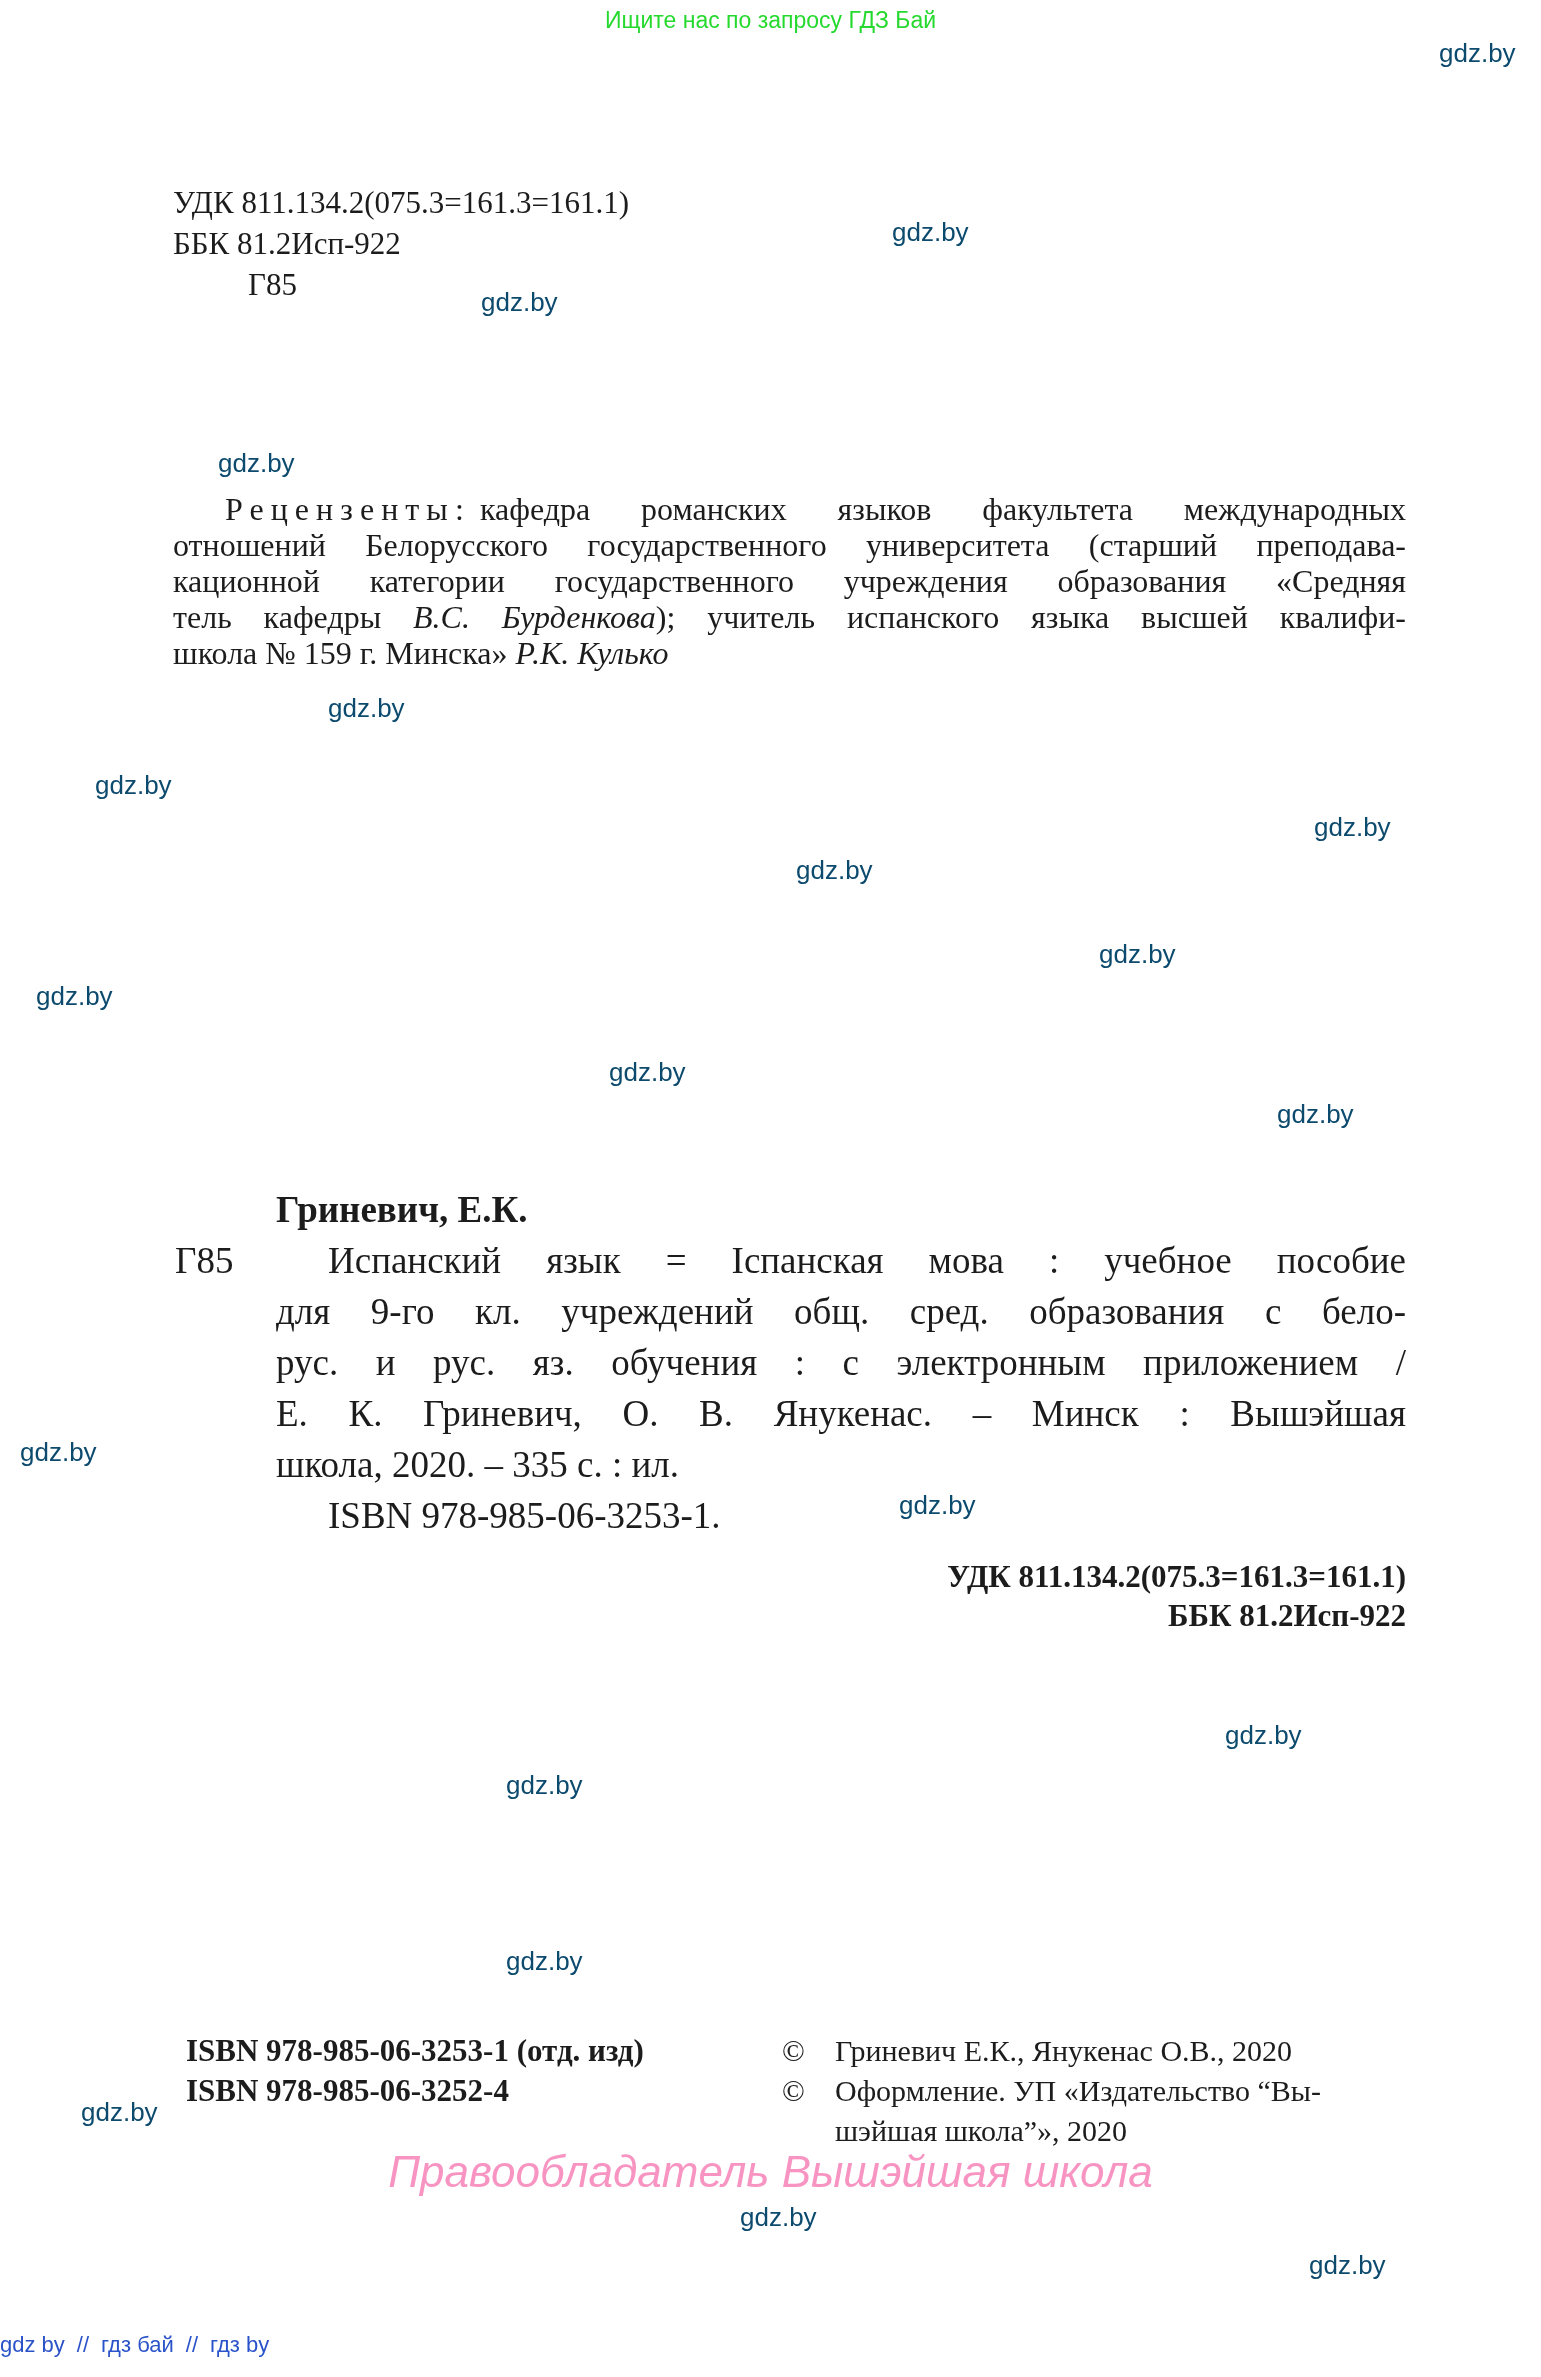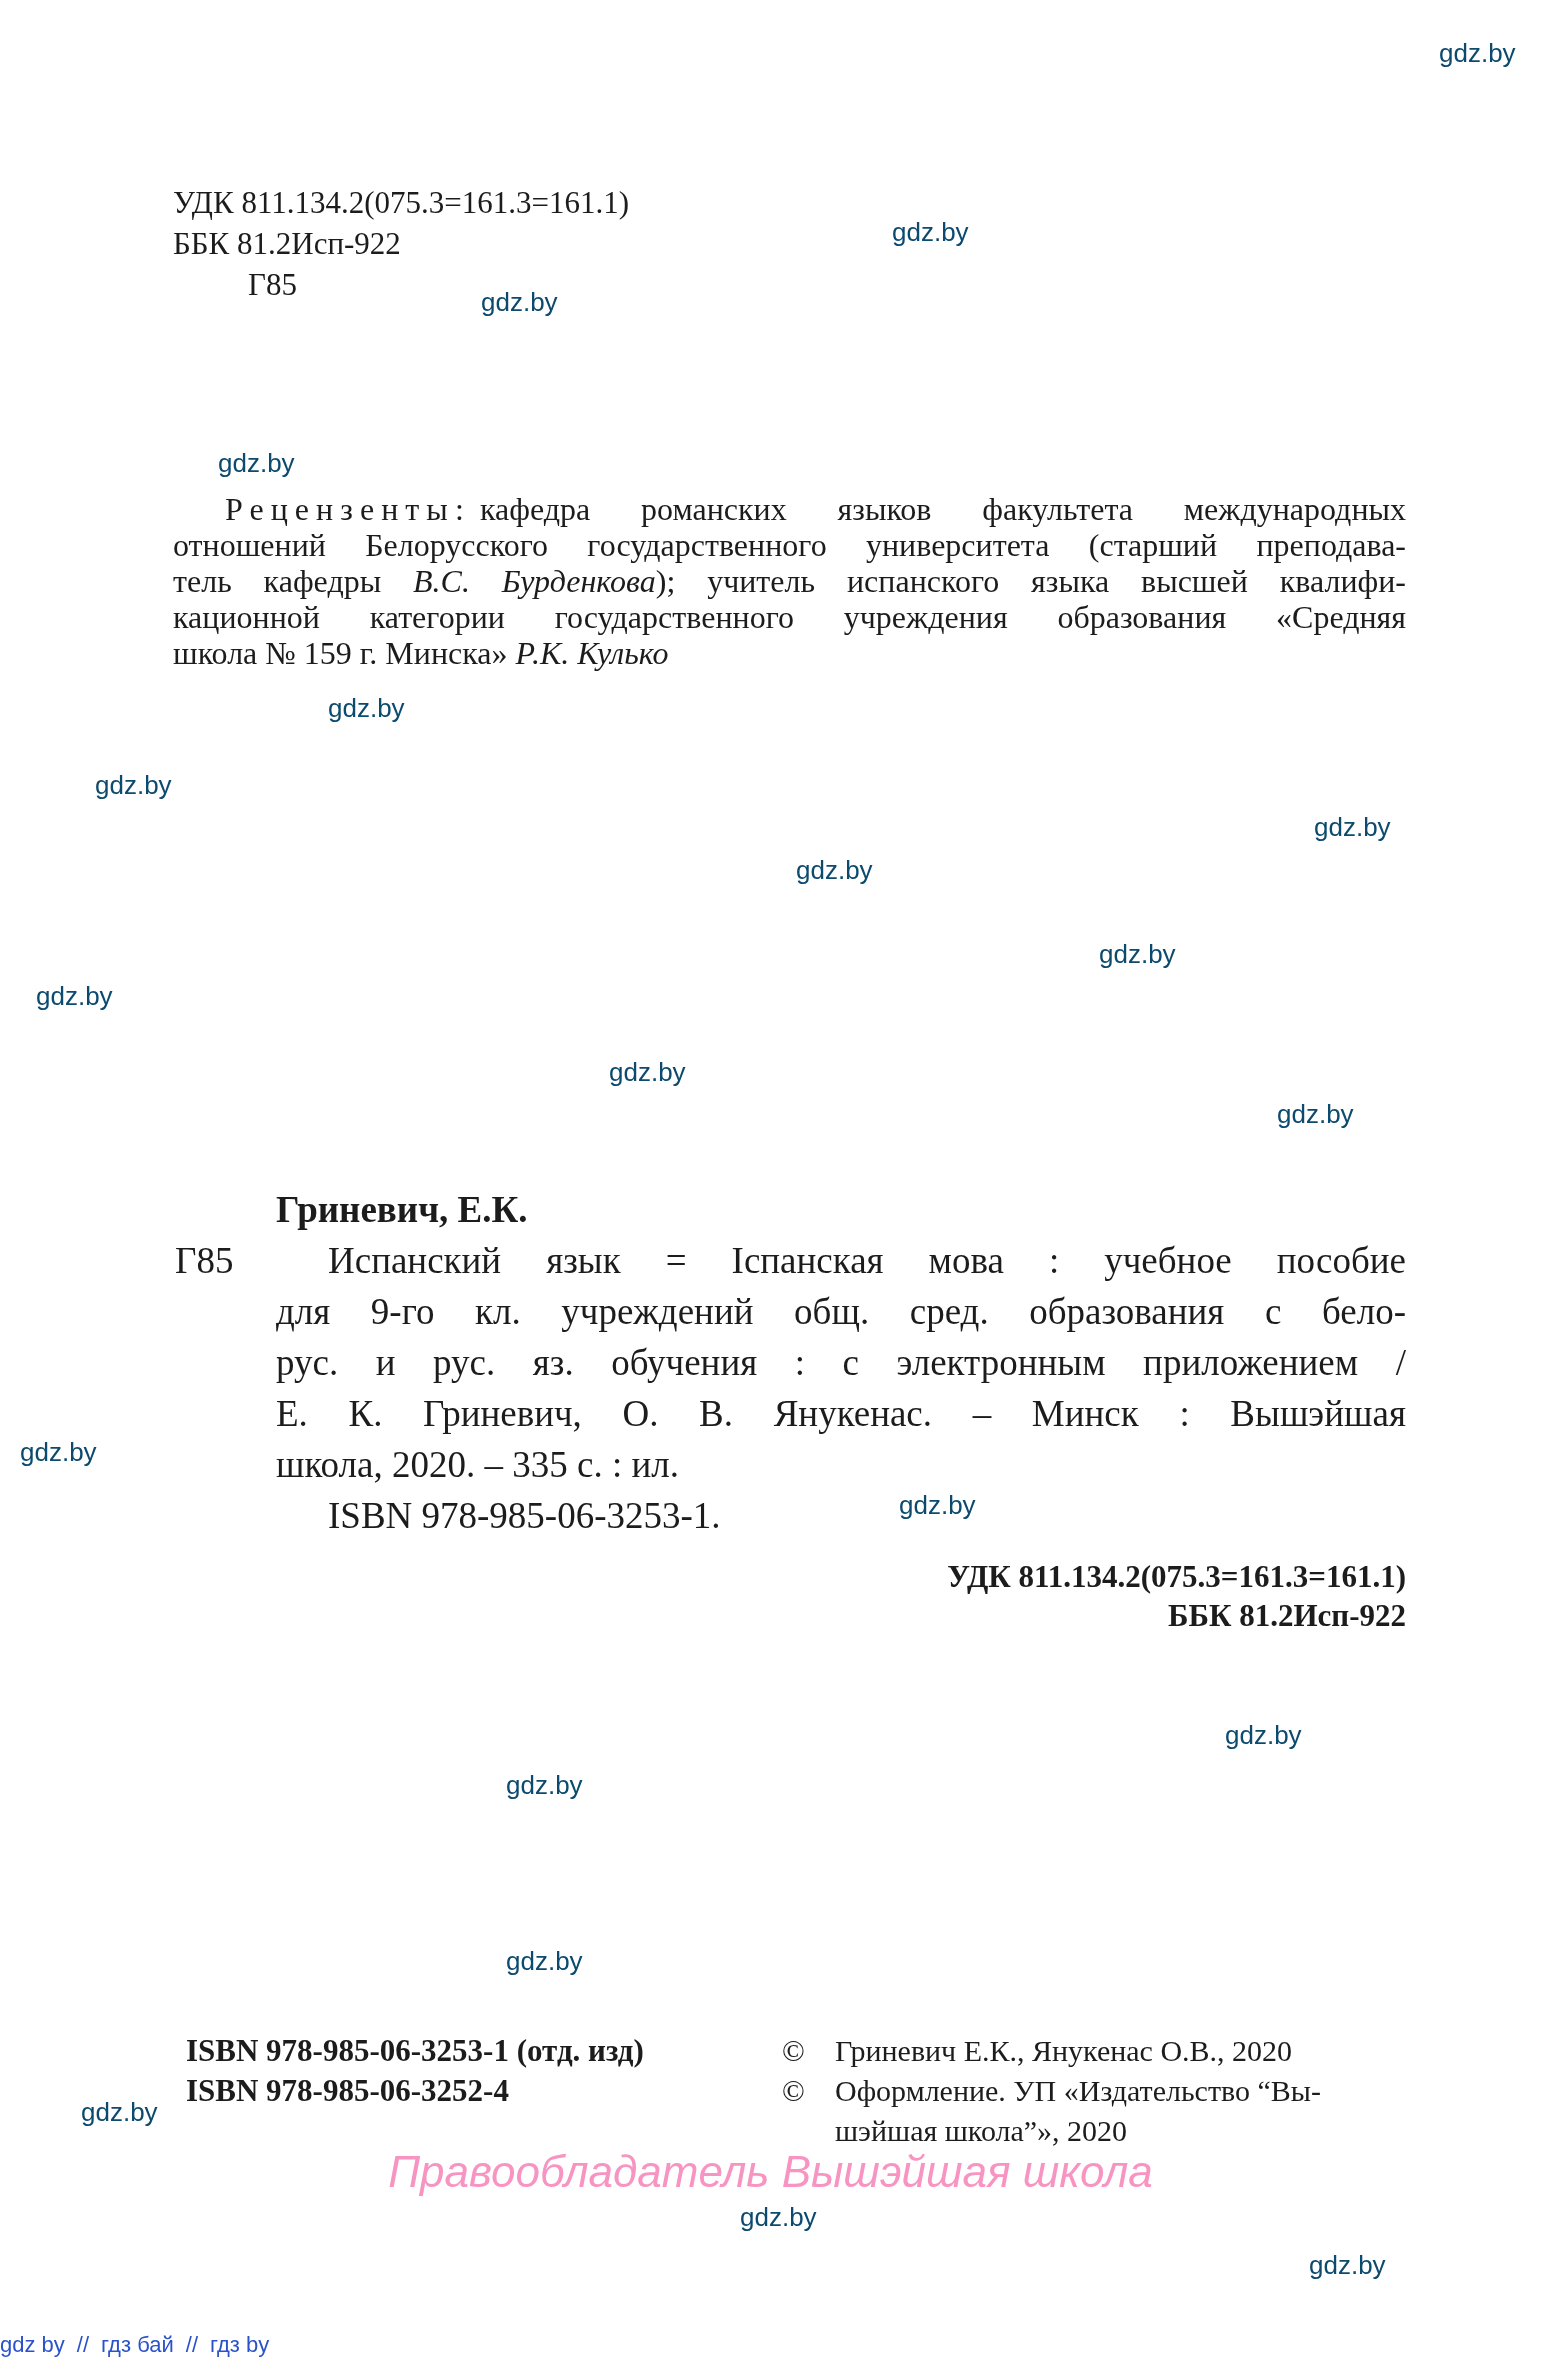--- a/index.html
+++ b/index.html
@@ -89,20 +89,21 @@
     font-size:22px;color:var(--link-blue);
   }
   .footer .sep{margin:0 12px;}
   .footer a{color:var(--link-blue);text-decoration:none;cursor:pointer;}
 </style>
 </head>
 <body>
 
 <div class="page">
 
+  <div class="promo">Ищите нас по запросу ГДЗ Бай</div>
 
   <span class="wm" style="left:1439px;top:40px">gdz.by</span>
   <span class="wm" style="left:892px;top:219px">gdz.by</span>
   <span class="wm" style="left:481px;top:289px">gdz.by</span>
   <span class="wm" style="left:218px;top:450px">gdz.by</span>
   <span class="wm" style="left:328px;top:695px">gdz.by</span>
   <span class="wm" style="left:95px;top:772px">gdz.by</span>
   <span class="wm" style="left:1314px;top:814px">gdz.by</span>
   <span class="wm" style="left:796px;top:857px">gdz.by</span>
   <span class="wm" style="left:1099px;top:941px">gdz.by</span>
@@ -120,22 +121,22 @@
 
   <div class="udc-top">
     <div>УДК 811.134.2(075.3=161.3=161.1)</div>
     <div>ББК 81.2Исп-922</div>
     <div class="sign">Г85</div>
   </div>
 
   <div class="reviewers">
     <div class="jline first"><span class="spaced">Рецензенты:</span><span>кафедра романских языков факультета международных</span></div>
     <div class="jline">отношений Белорусского государственного университета (старший преподава-</div>
+    <div class="jline">кационной категории государственного учреждения образования «Средняя</div>
     <div class="jline"><span>тель кафедры </span><span class="ital">В.С. Бурденкова</span><span>); учитель испанского языка высшей квалифи-</span></div>
-    <div class="jline">кационной категории государственного учреждения образования «Средняя</div>
     <div><span>школа № 159 г. Минска» </span><span class="ital">Р.К. Кулько</span></div>
   </div>
 
   <div class="g85">Г85</div>
 
   <div class="bib">
     <div class="heading">Гриневич, Е.К.</div>
     <div class="jline indent">Испанский язык = Іспанская мова : учебное пособие</div>
     <div class="jline">для 9-го кл. учреждений общ. сред. образования с бело-</div>
     <div class="jline">рус. и рус. яз. обучения : с электронным приложением /</div>

